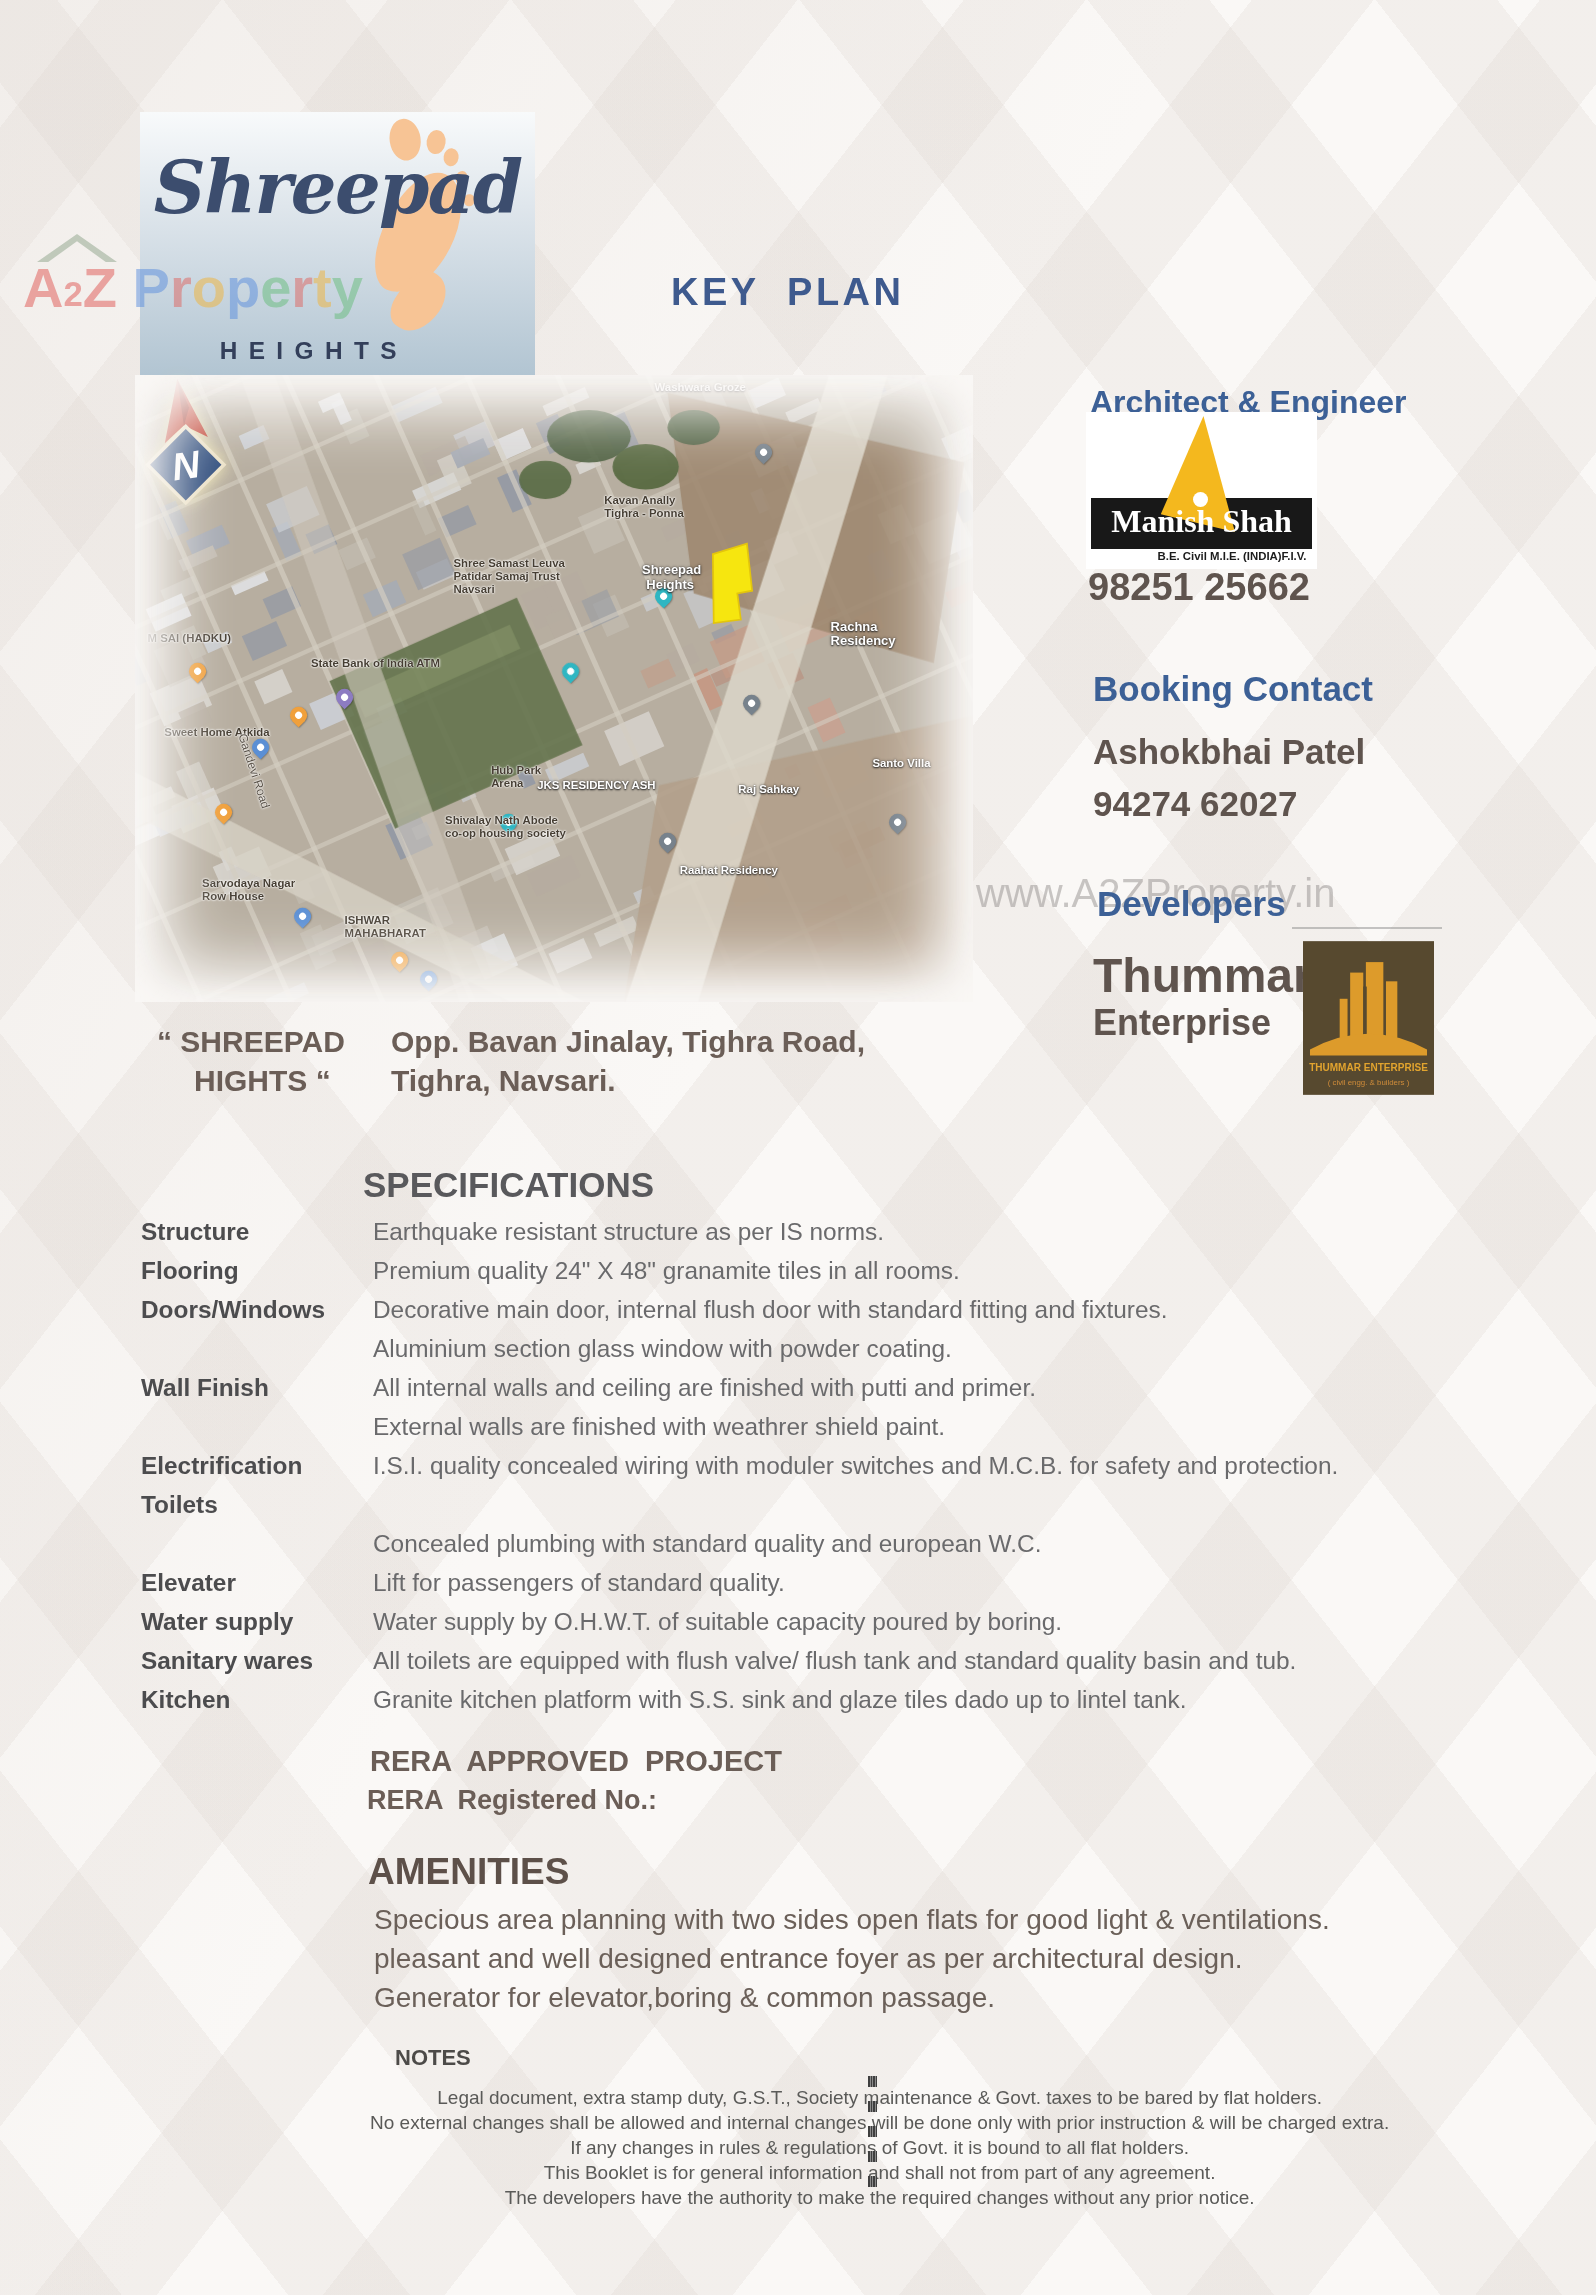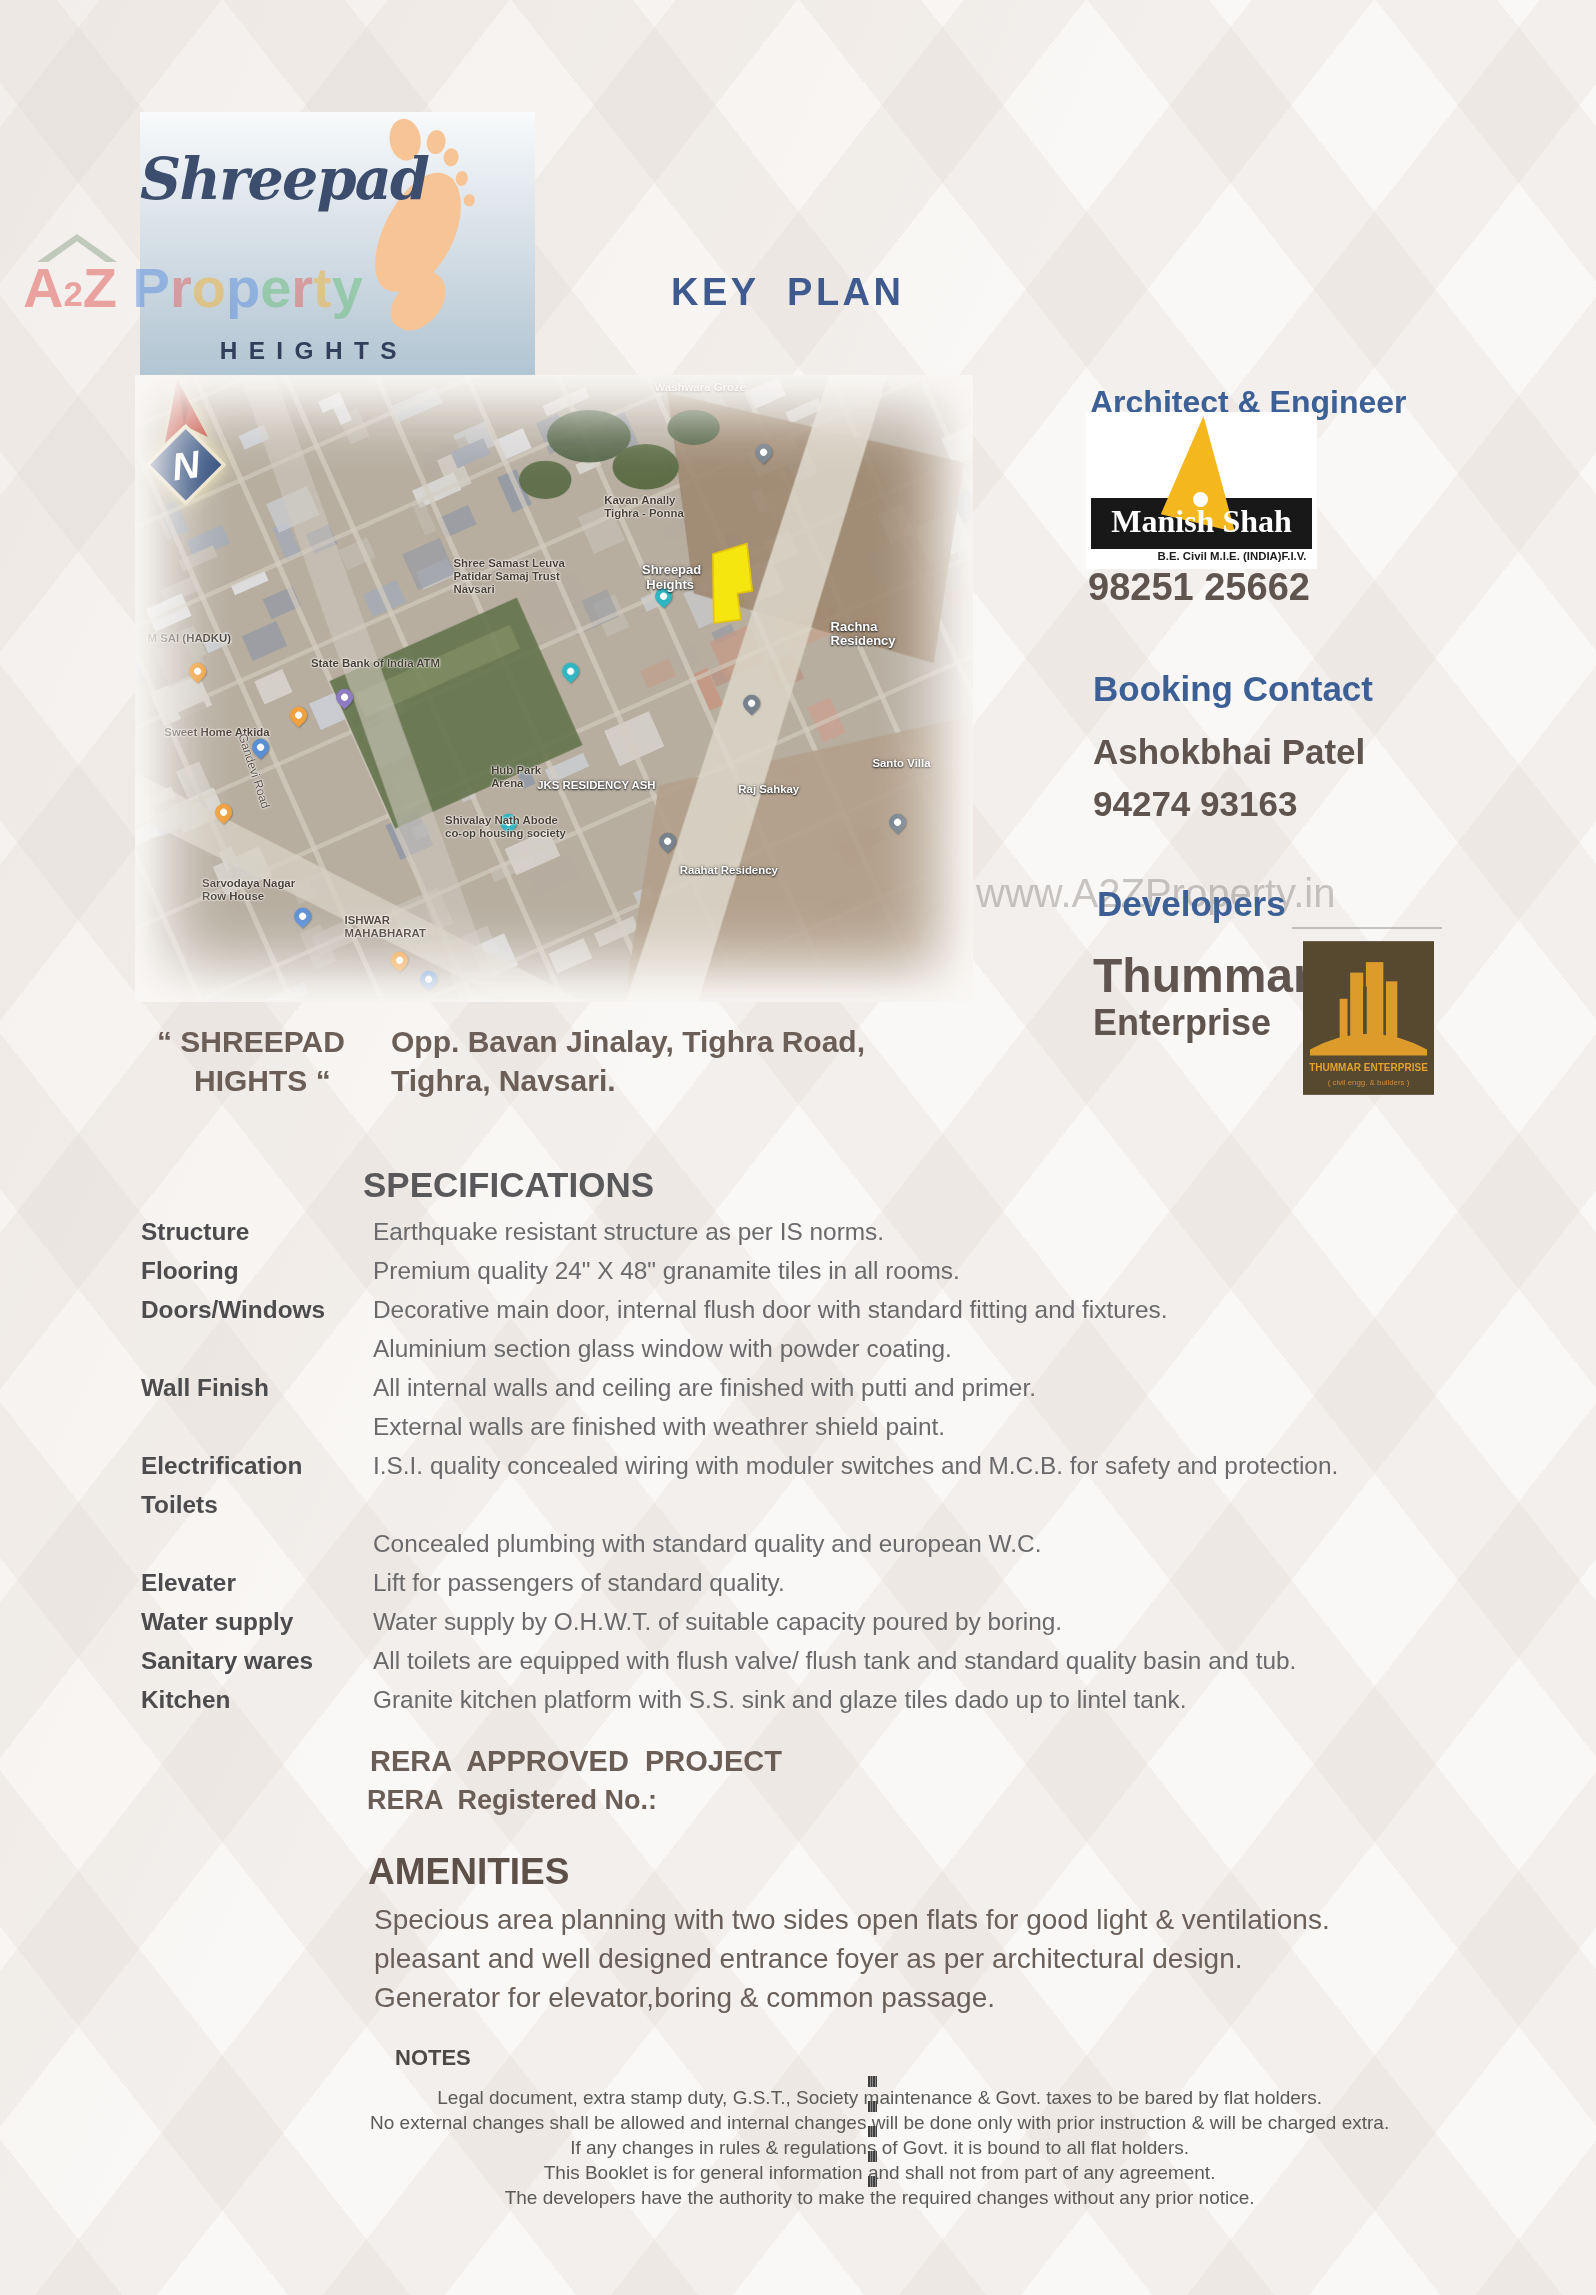--- a/index.html
+++ b/index.html
@@ -8,23 +8,23 @@
     background:
       linear-gradient(115deg, rgba(223,215,209,.30), rgba(255,255,255,0) 45%),
       repeating-linear-gradient(52deg, rgba(221,213,207,.26) 0 96px, rgba(252,251,250,0) 96px 227px),
       repeating-linear-gradient(-52deg, rgba(221,213,207,.26) 0 96px, rgba(252,251,250,0) 96px 227px),
       #faf8f6;}
   .abs{position:absolute;}
 
   
   .logo-box{left:140px;top:112px;width:395px;height:278px;
     background:linear-gradient(180deg,#f8fafb 0%,#dfe6ec 34%,#aec2d0 100%);}
-  .logo-script{left:0;top:33px;width:100%;text-align:left;
+  .logo-script{left:0;top:33px;width:100%;text-align:center;
     font-family:"DejaVu Serif",serif;font-style:italic;font-weight:bold;
-    font-size:57px;color:#3c4d6e;letter-spacing:-1.7px;z-index:3;}
+    font-size:72px;color:#3c4d6e;letter-spacing:-1.7px;z-index:3;}
   .logo-sub{left:0;top:225px;width:88%;text-align:center;font-weight:bold;
     font-size:24.4px;letter-spacing:11.4px;color:#333f5a;z-index:3;}
   .foot{left:237px;top:10.5px;width:105px;height:218px;transform:rotate(8deg);z-index:1;}
   .toe{position:absolute;background:#f7c495;border-radius:50%;}
   .toe.t1{width:31px;height:42px;left:0;top:0;transform:rotate(-16deg);}
   .toe.t2{width:19px;height:24.4px;left:37px;top:7px;}
   .toe.t3{width:15px;height:18.3px;left:56px;top:23px;}
   .toe.t4{width:12.2px;height:15px;left:71px;top:44px;}
   .toe.t5{width:10.5px;height:12.2px;left:82px;top:66px;}
   .sole{position:absolute;left:7px;top:47px;width:70px;height:129px;background:#f7c495;
@@ -420,21 +420,21 @@
     <div class="m-band"></div>
     <div class="m-tri"></div>
     <div class="m-hole"></div>
     <div class="m-name">Manish Shah</div>
     <div class="m-sub">B.E. Civil  M.I.E. (INDIA)F.I.V.</div>
   </div>
   <div class="abs phone phone1">98251 25662</div>
 
   <div class="abs h-blue booking-h">Booking Contact</div>
   <div class="abs person">Ashokbhai Patel</div>
-  <div class="abs phone phone2">94274 93163</div>
+  <div class="abs phone phone2">94274 62027</div>
 
   <div class="abs wm-mid">www.A2ZProperty.in</div>
   <div class="abs wm-line"></div>
   <div class="abs h-blue dev-h">Developers</div>
   <div class="abs thummar1">Thummar</div>
   <div class="abs thummar2">Enterprise</div>
 
   <svg class="abs th-logo" viewBox="0 0 150 176">
     <rect x="0" y="0" width="150" height="176" fill="#57492f"></rect>
     <rect x="54" y="36" width="15" height="80" fill="#dd9b2b"></rect>

